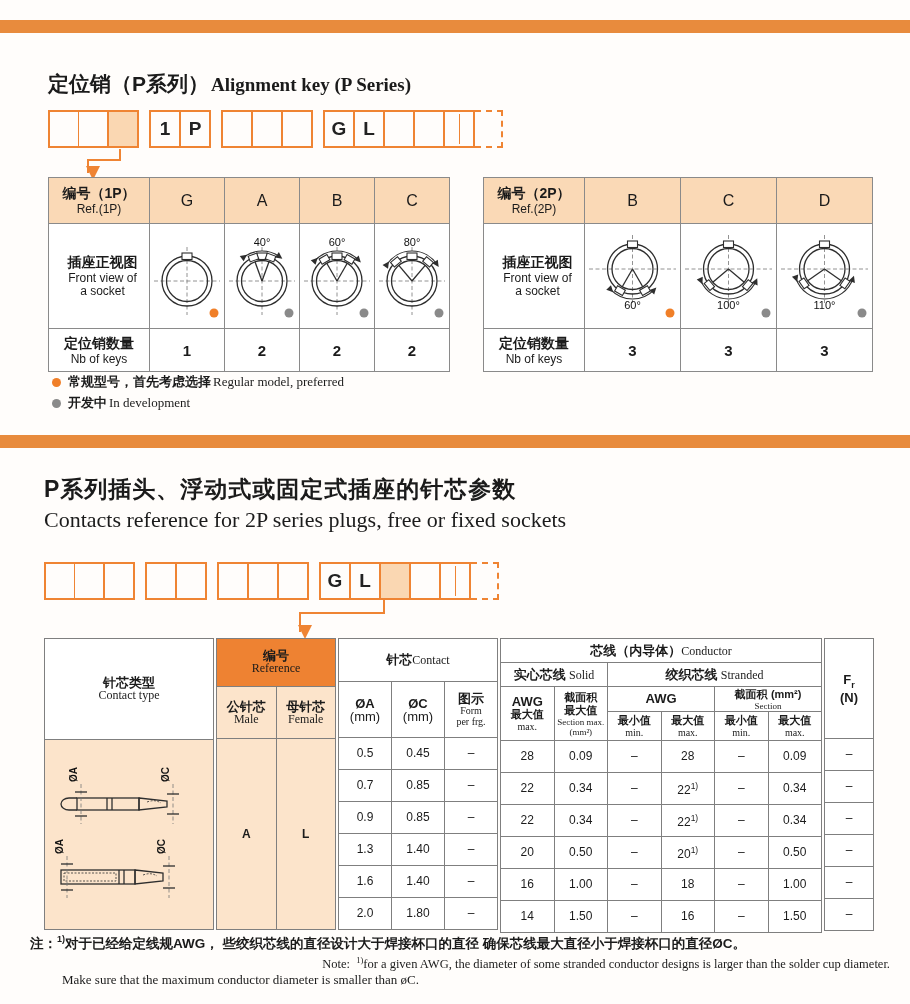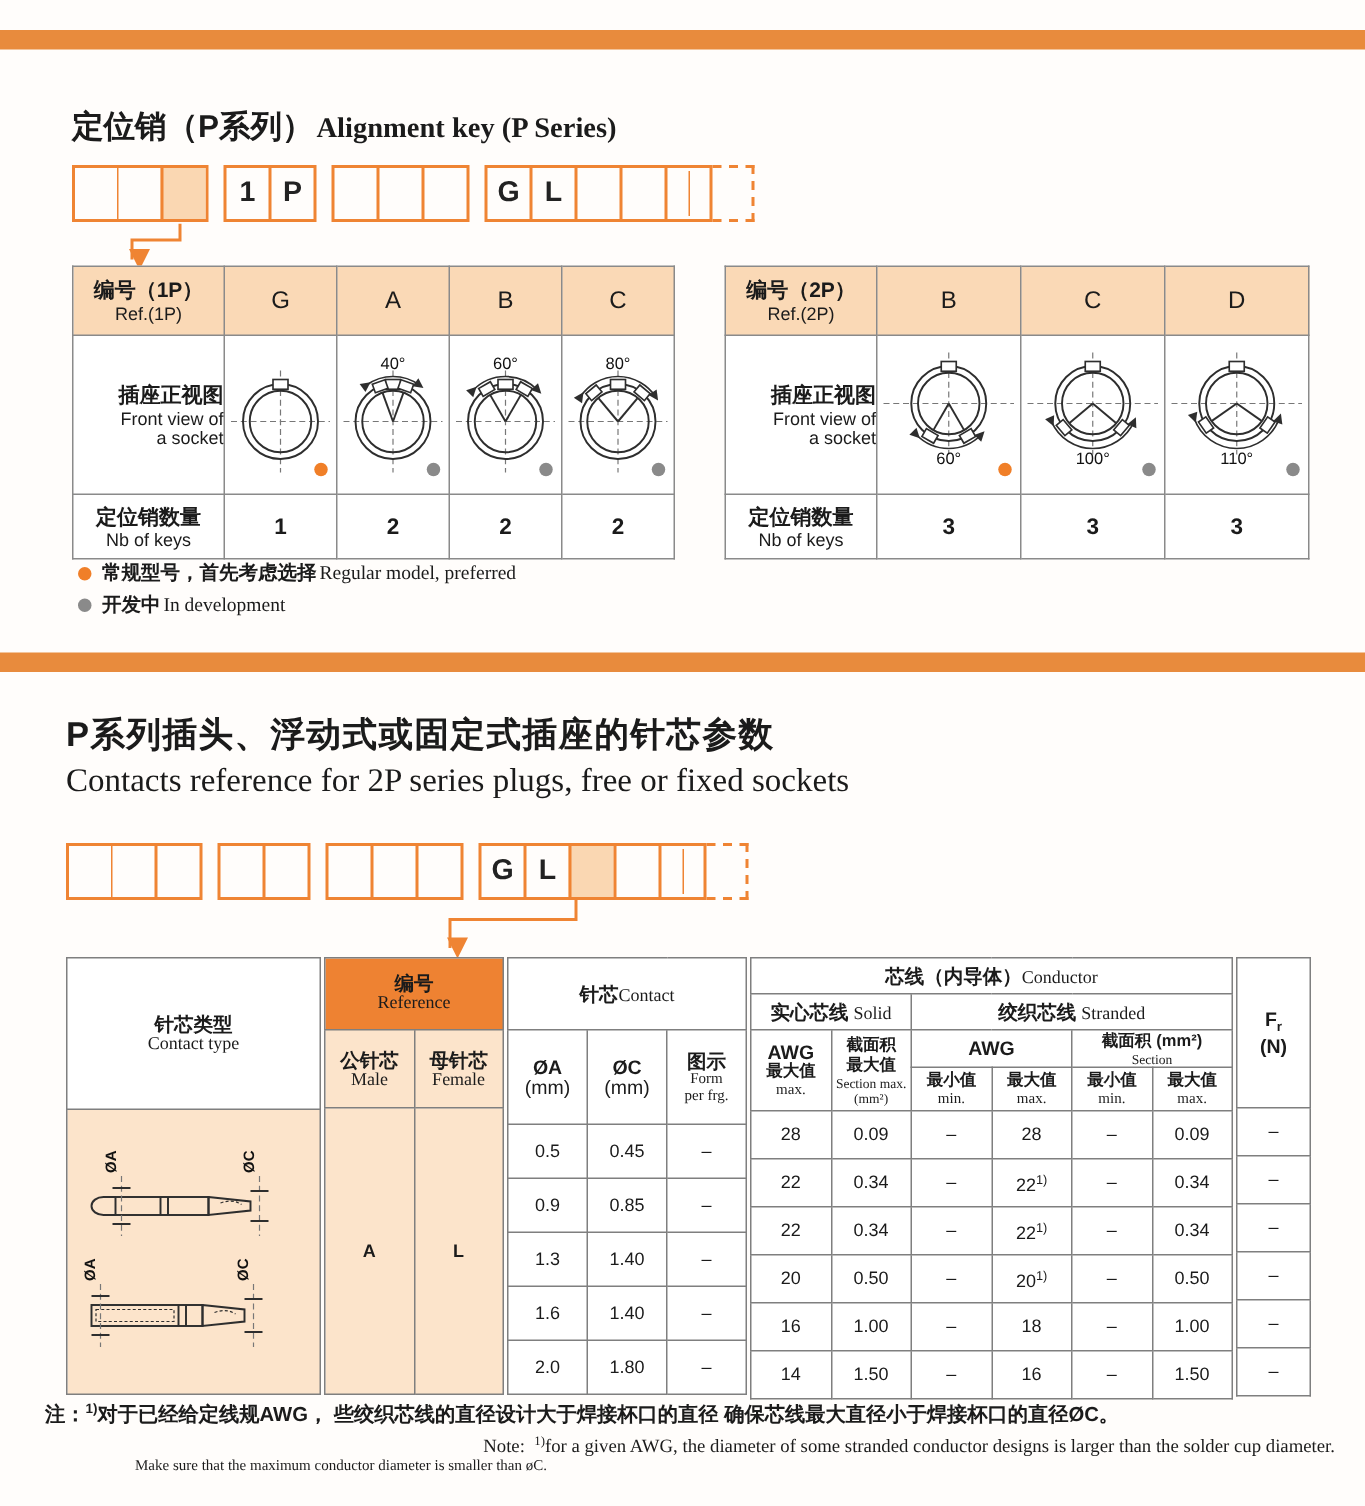--- a/index.html
+++ b/index.html
@@ -25,21 +25,21 @@
   .arrow-svg{position:absolute;}
   
   .ktab{position:absolute;border-collapse:collapse;table-layout:fixed;background:#fff;}
   .ktab td{border:1.5px solid #8a8a8a;text-align:center;vertical-align:middle;padding:0;}
   .ktab .khead td{background:#fad9b6;height:45px;}
   .ktab .kdiag td{height:100px;background:#fff;}
   .ktab .kkeys td{height:42px;background:#fff;}
   .ktab .klabel{text-align:center;}
   .ktab .klabel .zh{font-size:14px;font-weight:bold;}
   .ktab .klabel .en{font-family:Liberation Sans, sans-serif;font-size:12px;line-height:13px;}
-  .ktab .klabel.lleft{text-align:right;padding-left:7px;}
+  .ktab .klabel.lleft{text-align:center;padding-left:7px;}
   .kref{font-size:16px;}
   .kval{font-size:15px;font-weight:bold;}
   
   .legend{position:absolute;left:52px;top:373px;font-size:13px;}
   .legend .row{display:flex;align-items:center;margin-bottom:3px;}
   .legend .dot{width:9px;height:9px;border-radius:50%;margin-right:7px;flex:0 0 auto;}
   .legend .zh{font-weight:bold;}
   .legend .en{font-family:"Liberation Serif",serif;margin-left:2px;}
   
   .cpanels{position:absolute;left:44px;top:638px;display:flex;align-items:stretch;}
@@ -61,21 +61,21 @@
   .dash{stroke:#777;stroke-width:0.8px;stroke-dasharray:4 2.5;}
   .tab{fill:#fff;stroke:#2e2e2e;stroke-width:1.1px;}
   .ang{font-size:11px;text-anchor:middle;fill:#111;}
   .dimtxt{font-size:10px;font-weight:bold;fill:#111;}
   
   .footnote{position:absolute;left:30px;top:934px;width:860px;}
   .footnote .zh{font-size:13.5px;font-weight:bold;}
   .footnote .zh sup{font-size:9px;}
   .footnote .en{font-family:"Liberation Serif",serif;font-size:12.5px;margin-top:2px;text-align:right;}
   .footnote .en sup{font-size:8.5px;}
-  .footnote .en2{font-family:"Liberation Serif",serif;font-size:10px;margin-left:60px;}
+  .footnote .en2{font-family:"Liberation Serif",serif;font-size:13px;margin-left:32px;}
 </style>
 </head>
 <body>
 
 <svg width="0" height="0" style="position:absolute">
   <defs>
     <marker id="ah" markerWidth="7" markerHeight="7" refX="3.5" refY="3.5" orient="auto">
       <path d="M0.5,0.5 L6.5,3.5 L0.5,6.5 z" fill="#2e2e2e"></path>
     </marker>
     <marker id="oah" markerWidth="8" markerHeight="8" refX="4" refY="6.5" orient="auto">
@@ -419,20 +419,25 @@
       </td>
     </tr>
     </tbody>
       <tbody id="body-dims">
         <tr>
           <td class="val" style="height:31px">0.5</td>
           <td class="val" style="height:31px">0.45</td>
           <td class="val" style="height:31px">–</td>
         </tr>
         <tr>
+          <td class="val" style="height:31px">0.7</td>
+          <td class="val" style="height:31px">0.85</td>
+          <td class="val" style="height:31px">–</td>
+        </tr>
+        <tr>
           <td class="val" style="height:31px">0.9</td>
           <td class="val" style="height:31px">0.85</td>
           <td class="val" style="height:31px">–</td>
         </tr>
         <tr>
           <td class="val" style="height:31px">1.3</td>
           <td class="val" style="height:31px">1.40</td>
           <td class="val" style="height:31px">–</td>
         </tr>
         <tr>

